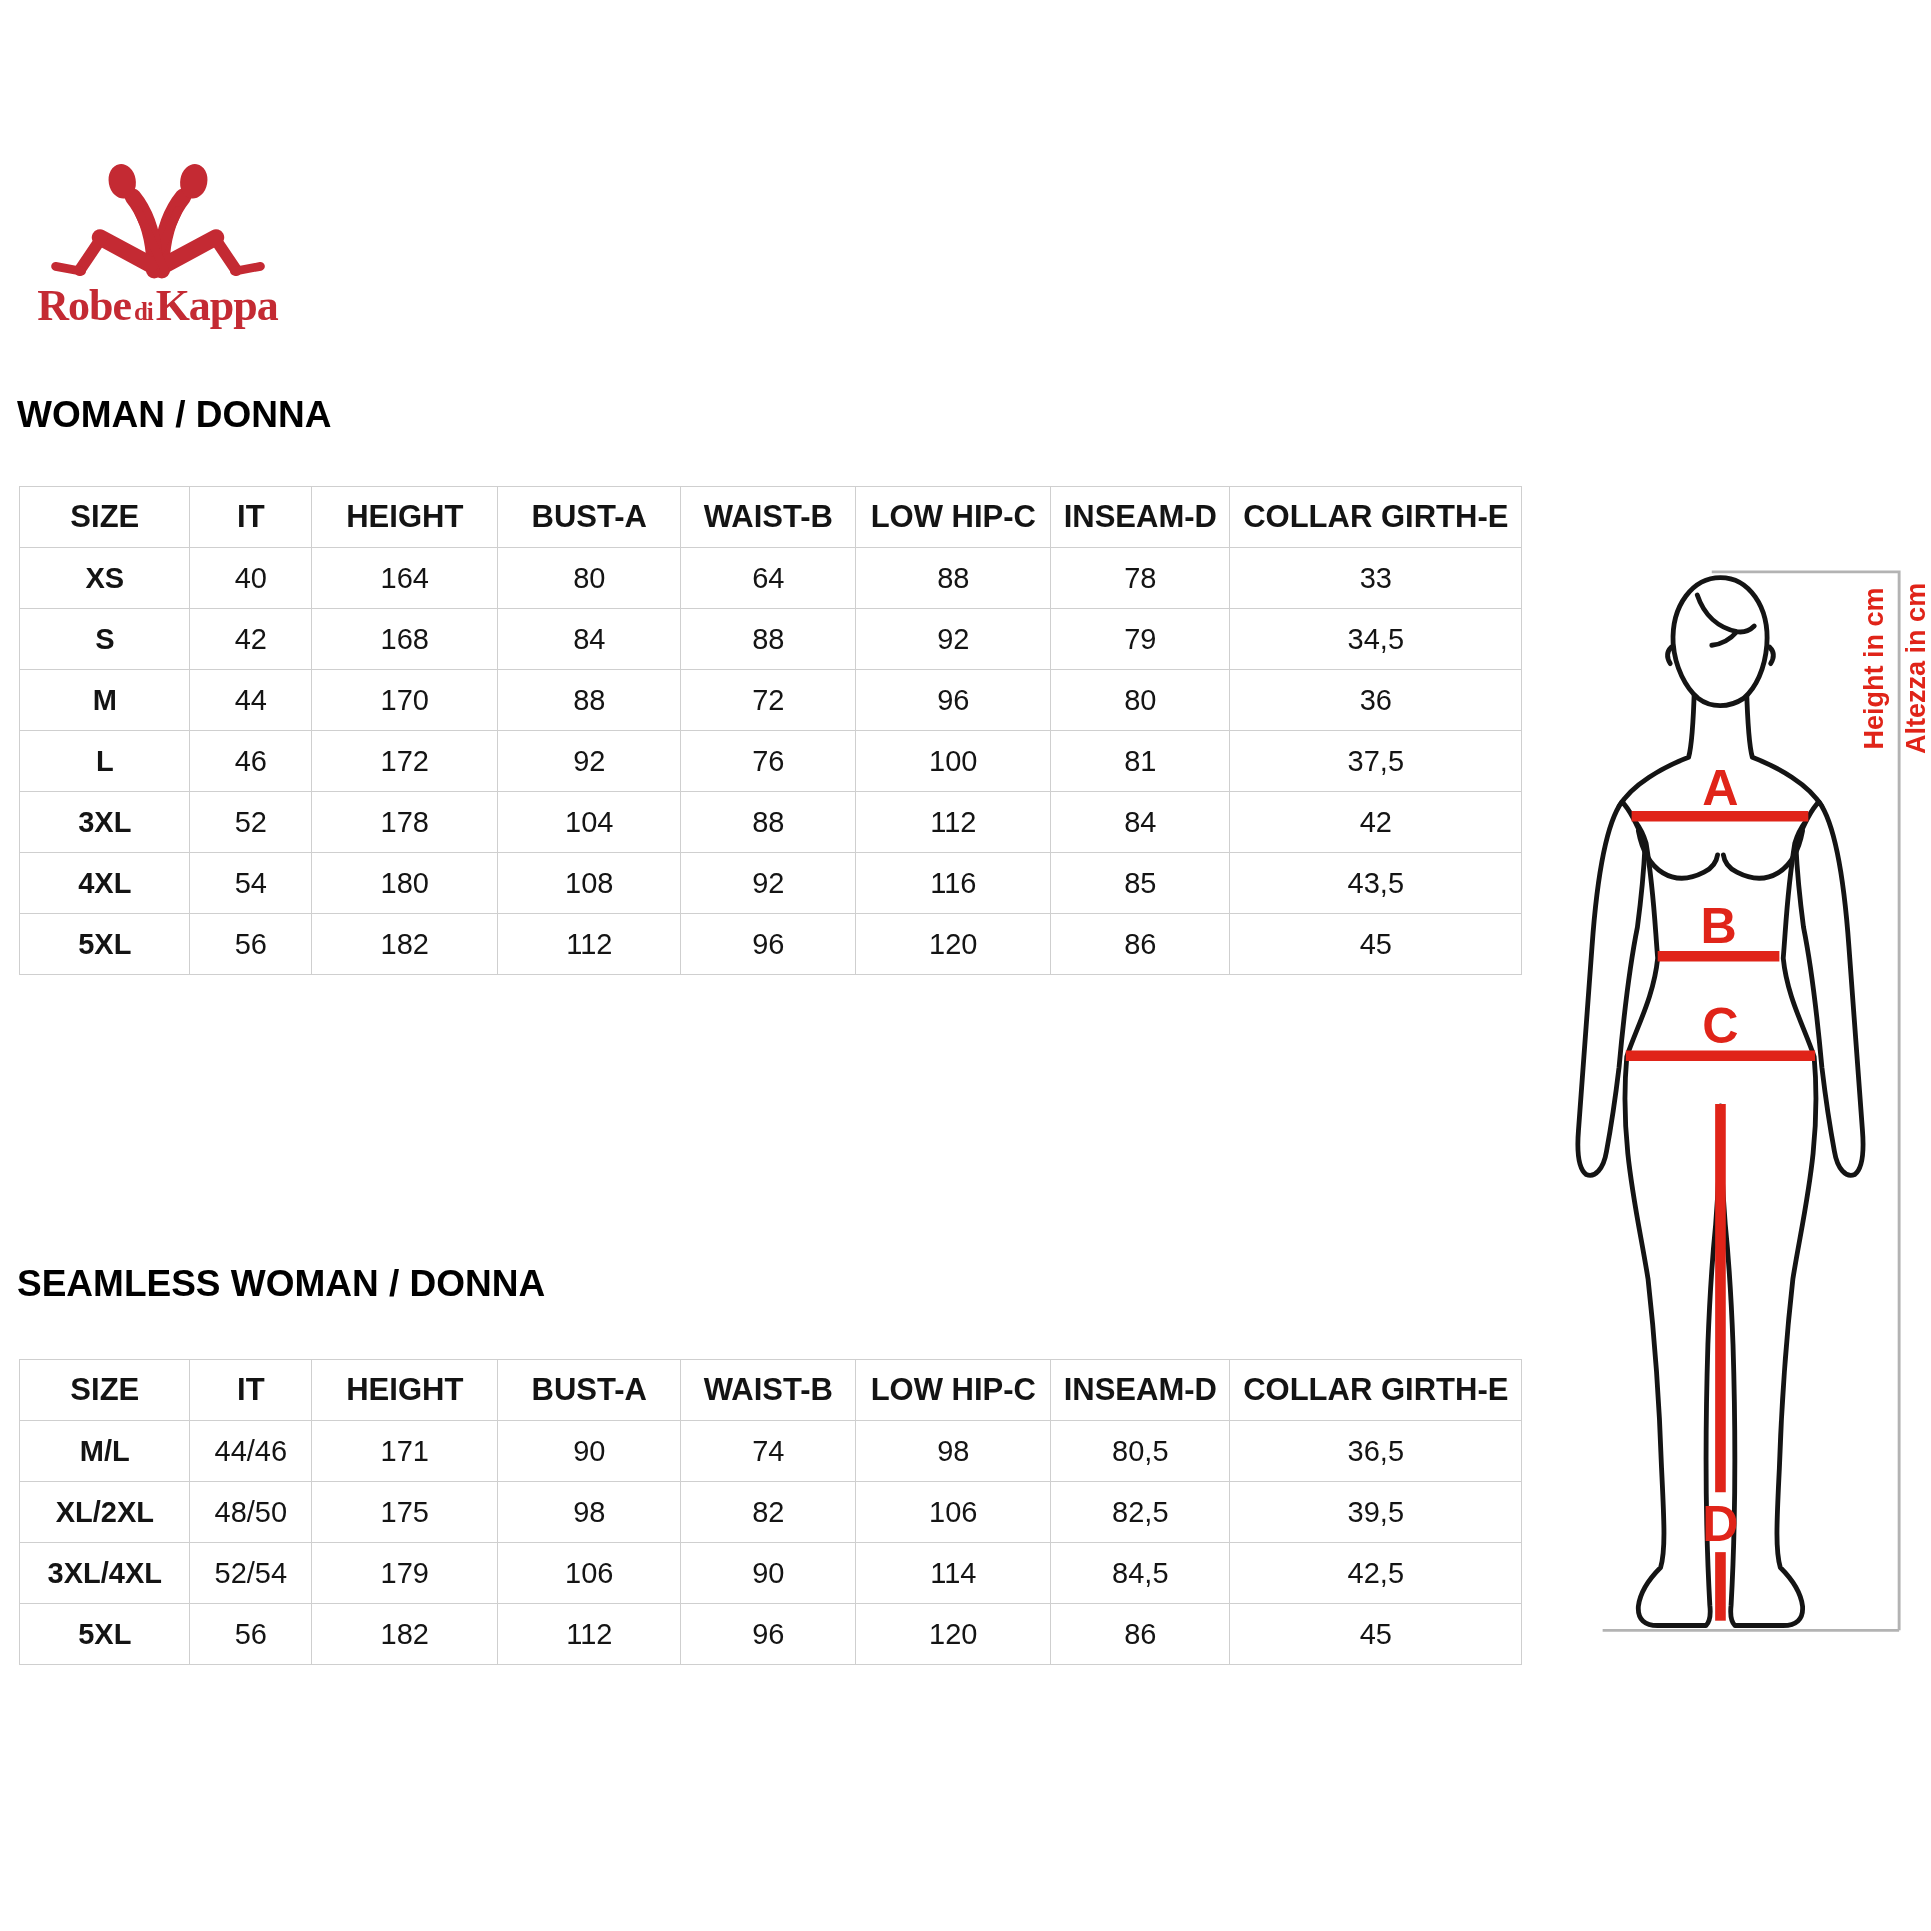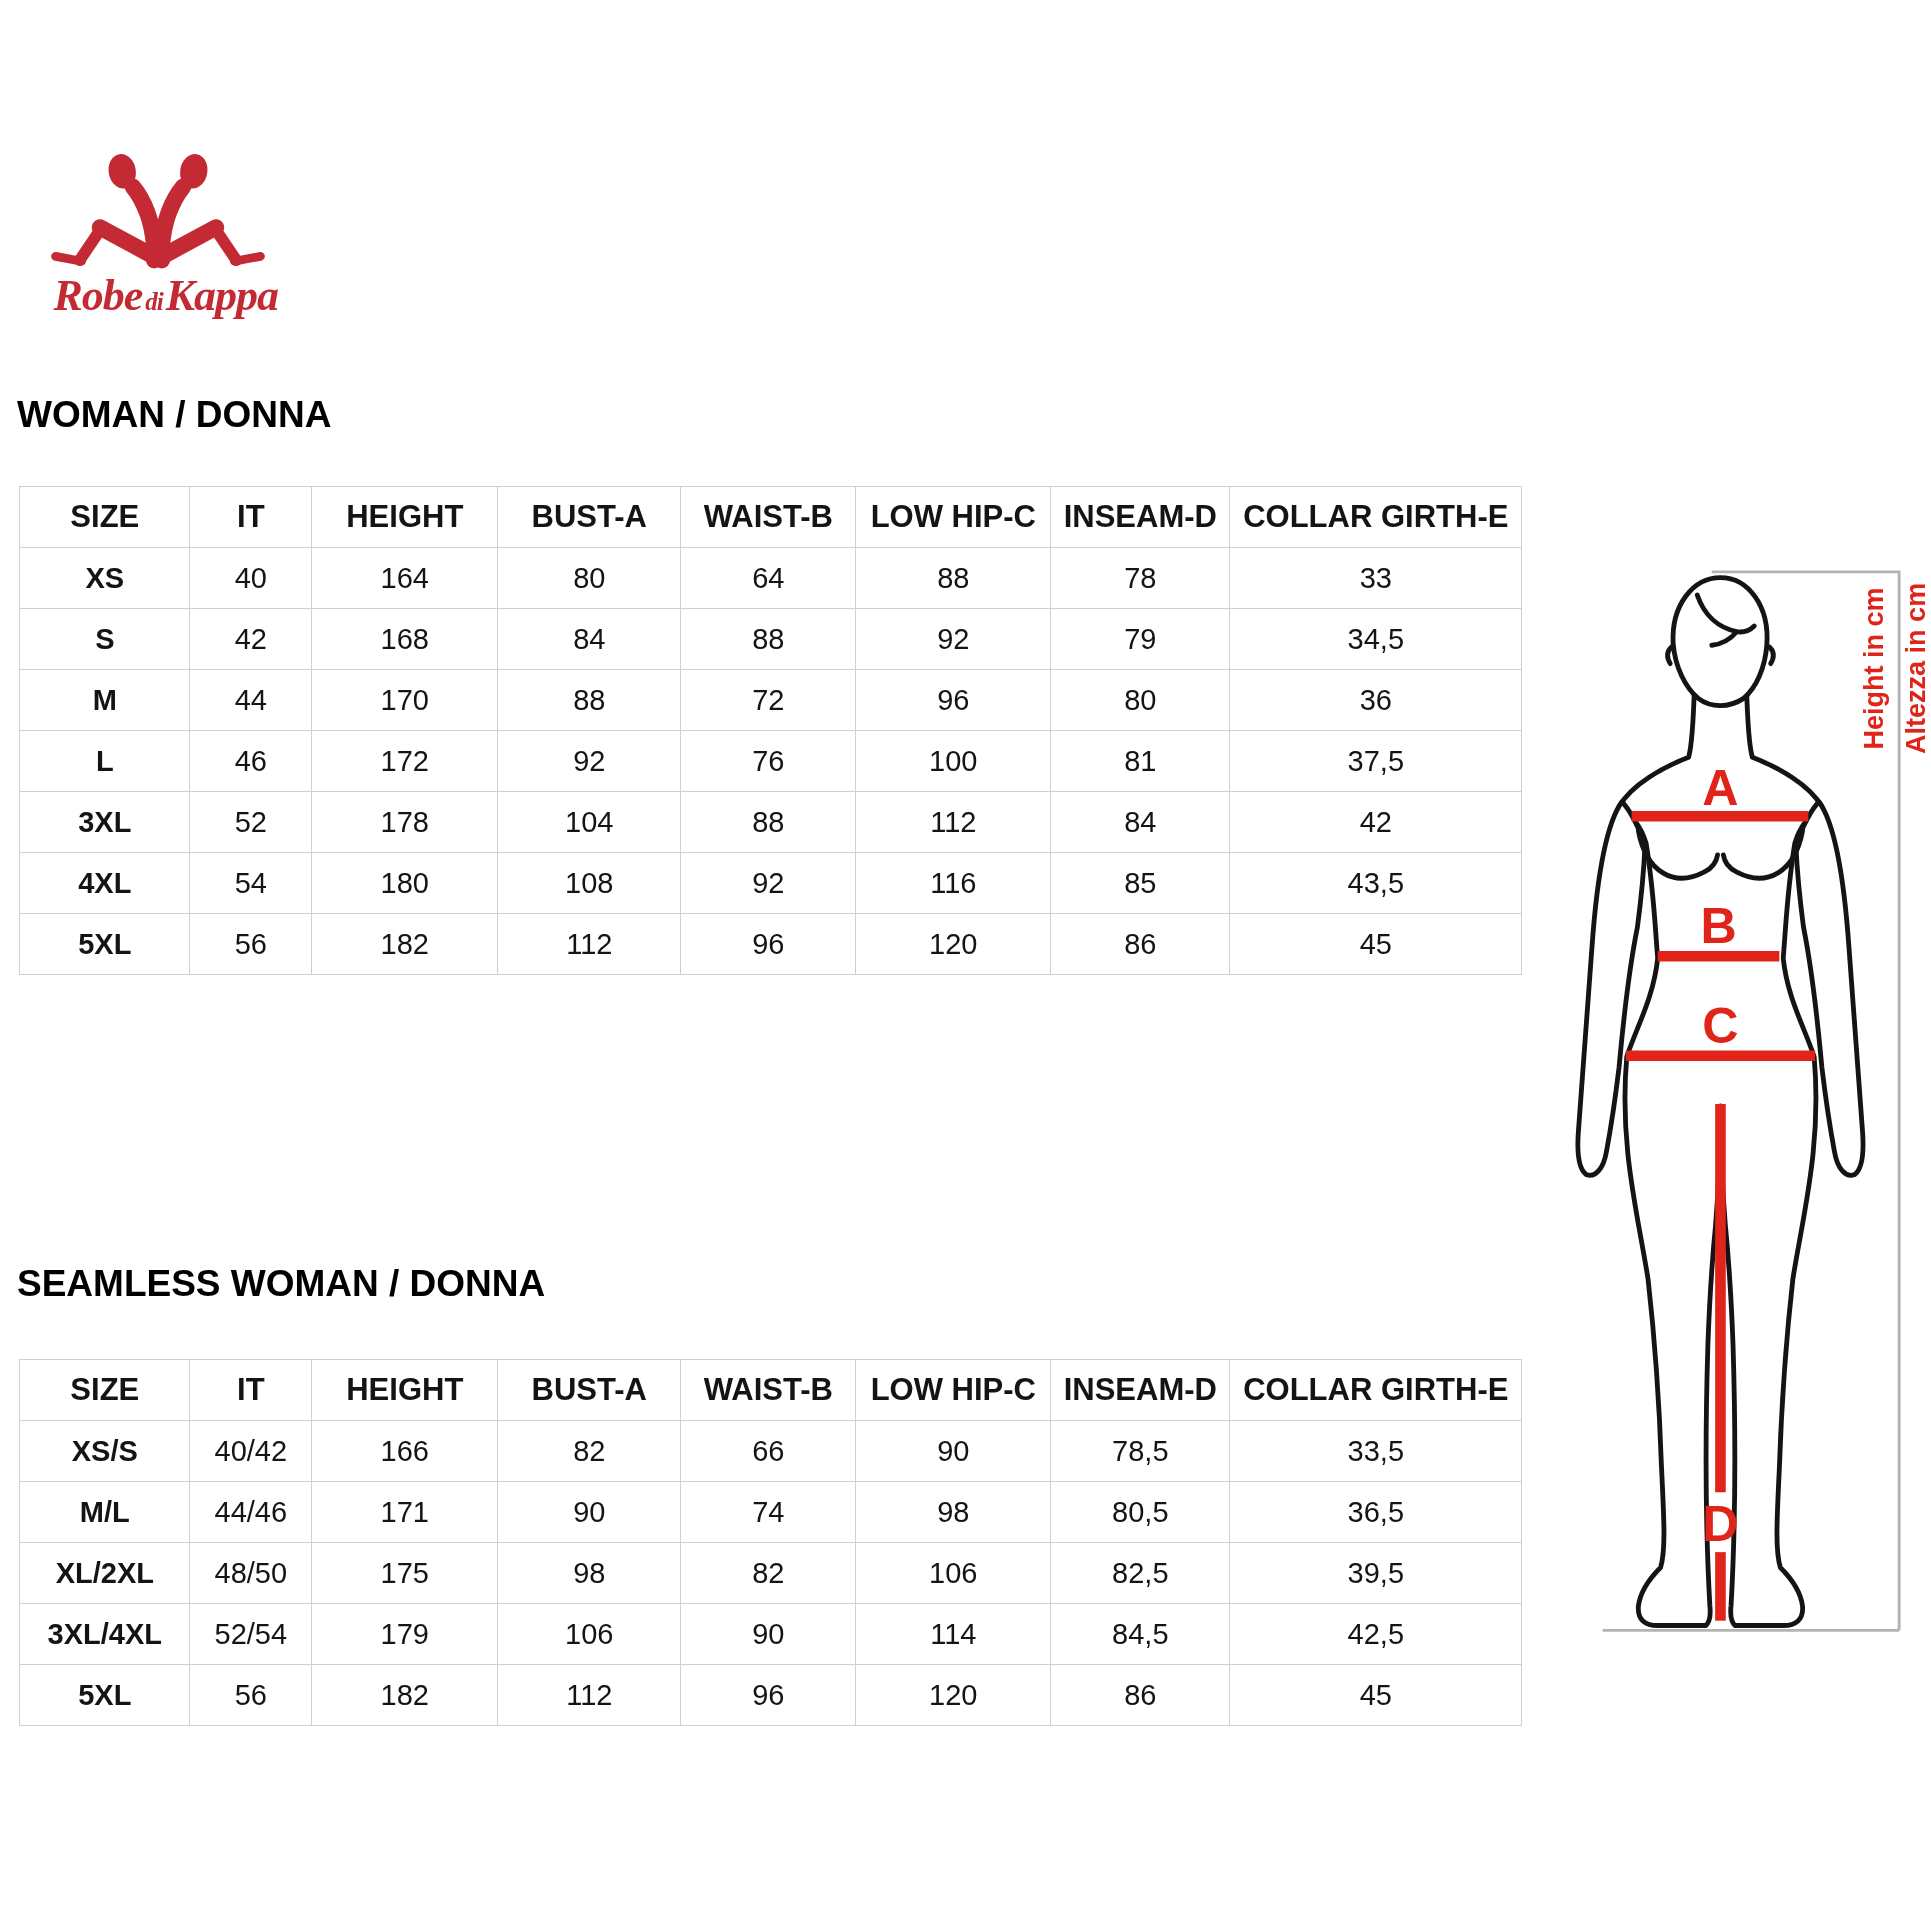--- a/index.html
+++ b/index.html
@@ -3,21 +3,21 @@
 <meta charset="utf-8">
 <style>
   :root{
     --brand-red:#c42a33; --figure-red:#e02419; --border-gray:#cfcfcf;
     --ink:#141414; --bracket-gray:#b3b3b3;
   }
   html,body{margin:0;padding:0;background:#fff;}
   #canvas{position:relative;width:1931px;height:1931px;background:#fff;overflow:hidden;
           font-family:"Liberation Sans",sans-serif;color:var(--ink);}
   
-  .logo{position:absolute;left:37px;top:146px;width:241px;text-align:right;font-style:italic;}
+  .logo{position:absolute;left:37px;top:156px;width:241px;text-align:center;}
   .logo svg{display:block;margin:0 auto;}
   .logo-text{font-family:"Liberation Serif",serif;font-weight:700;font-size:44px;
              color:var(--brand-red);letter-spacing:-1px;line-height:1;margin-top:1.9px;white-space:nowrap;}
   .logo-text .di{font-size:25px;padding:0 2.9px;}
   
   .sec-title{position:absolute;left:17px;font-weight:700;font-size:37px;color:#000;white-space:nowrap;}
   #title-woman{top:394px;}
   #title-seamless{top:1263px;}
   
   .size-table{border-collapse:collapse;table-layout:fixed;width:1501px;background:#fff;}
@@ -187,30 +187,20 @@
             <th>HEIGHT</th>
             <th>BUST-A</th>
             <th>WAIST-B</th>
             <th>LOW HIP-C</th>
             <th>INSEAM-D</th>
             <th>COLLAR GIRTH-E</th>
           </tr>
       </thead>
       <tbody>
           <tr>
-            <td>XS/S</td>
-            <td>40/42</td>
-            <td>166</td>
-            <td>82</td>
-            <td>66</td>
-            <td>90</td>
-            <td>78,5</td>
-            <td>33,5</td>
-          </tr>
-          <tr>
             <td>M/L</td>
             <td>44/46</td>
             <td>171</td>
             <td>90</td>
             <td>74</td>
             <td>98</td>
             <td>80,5</td>
             <td>36,5</td>
           </tr>
           <tr>

